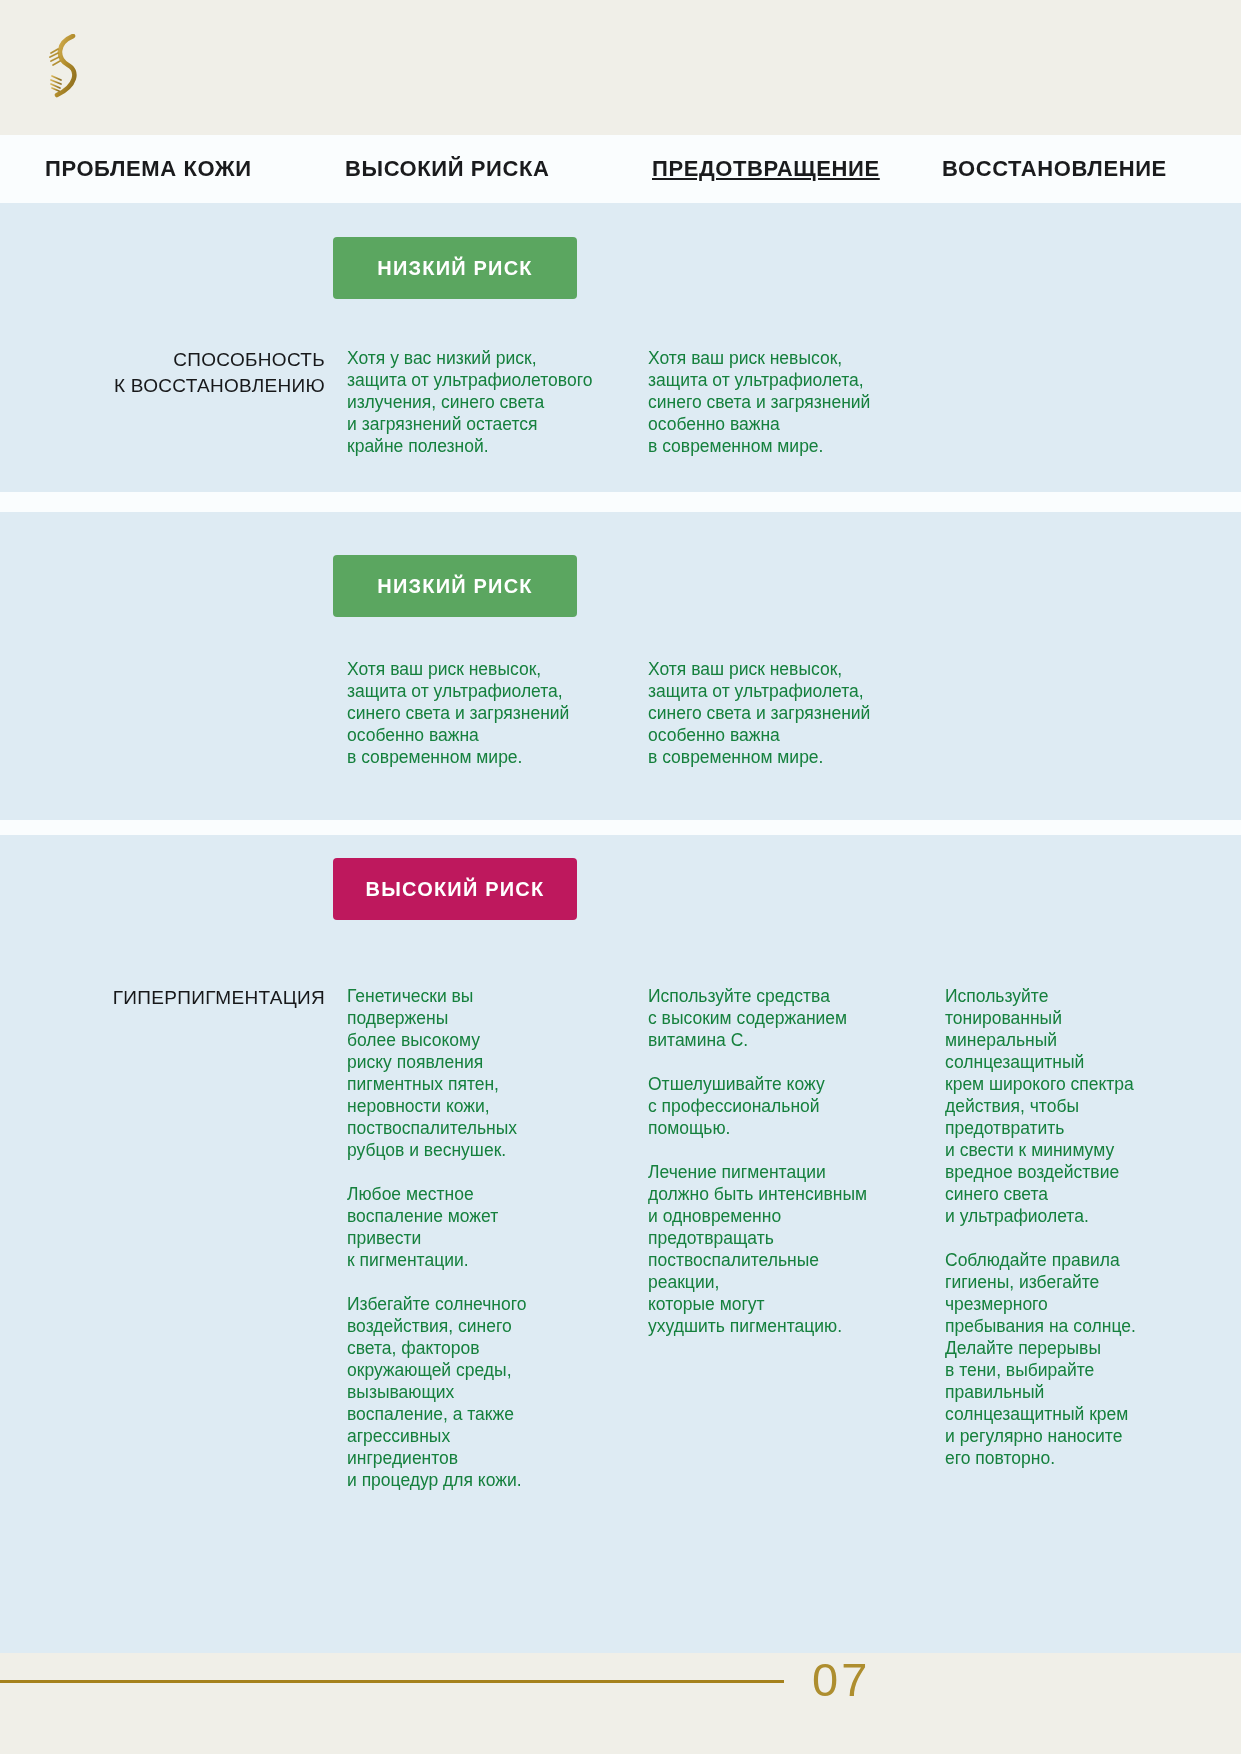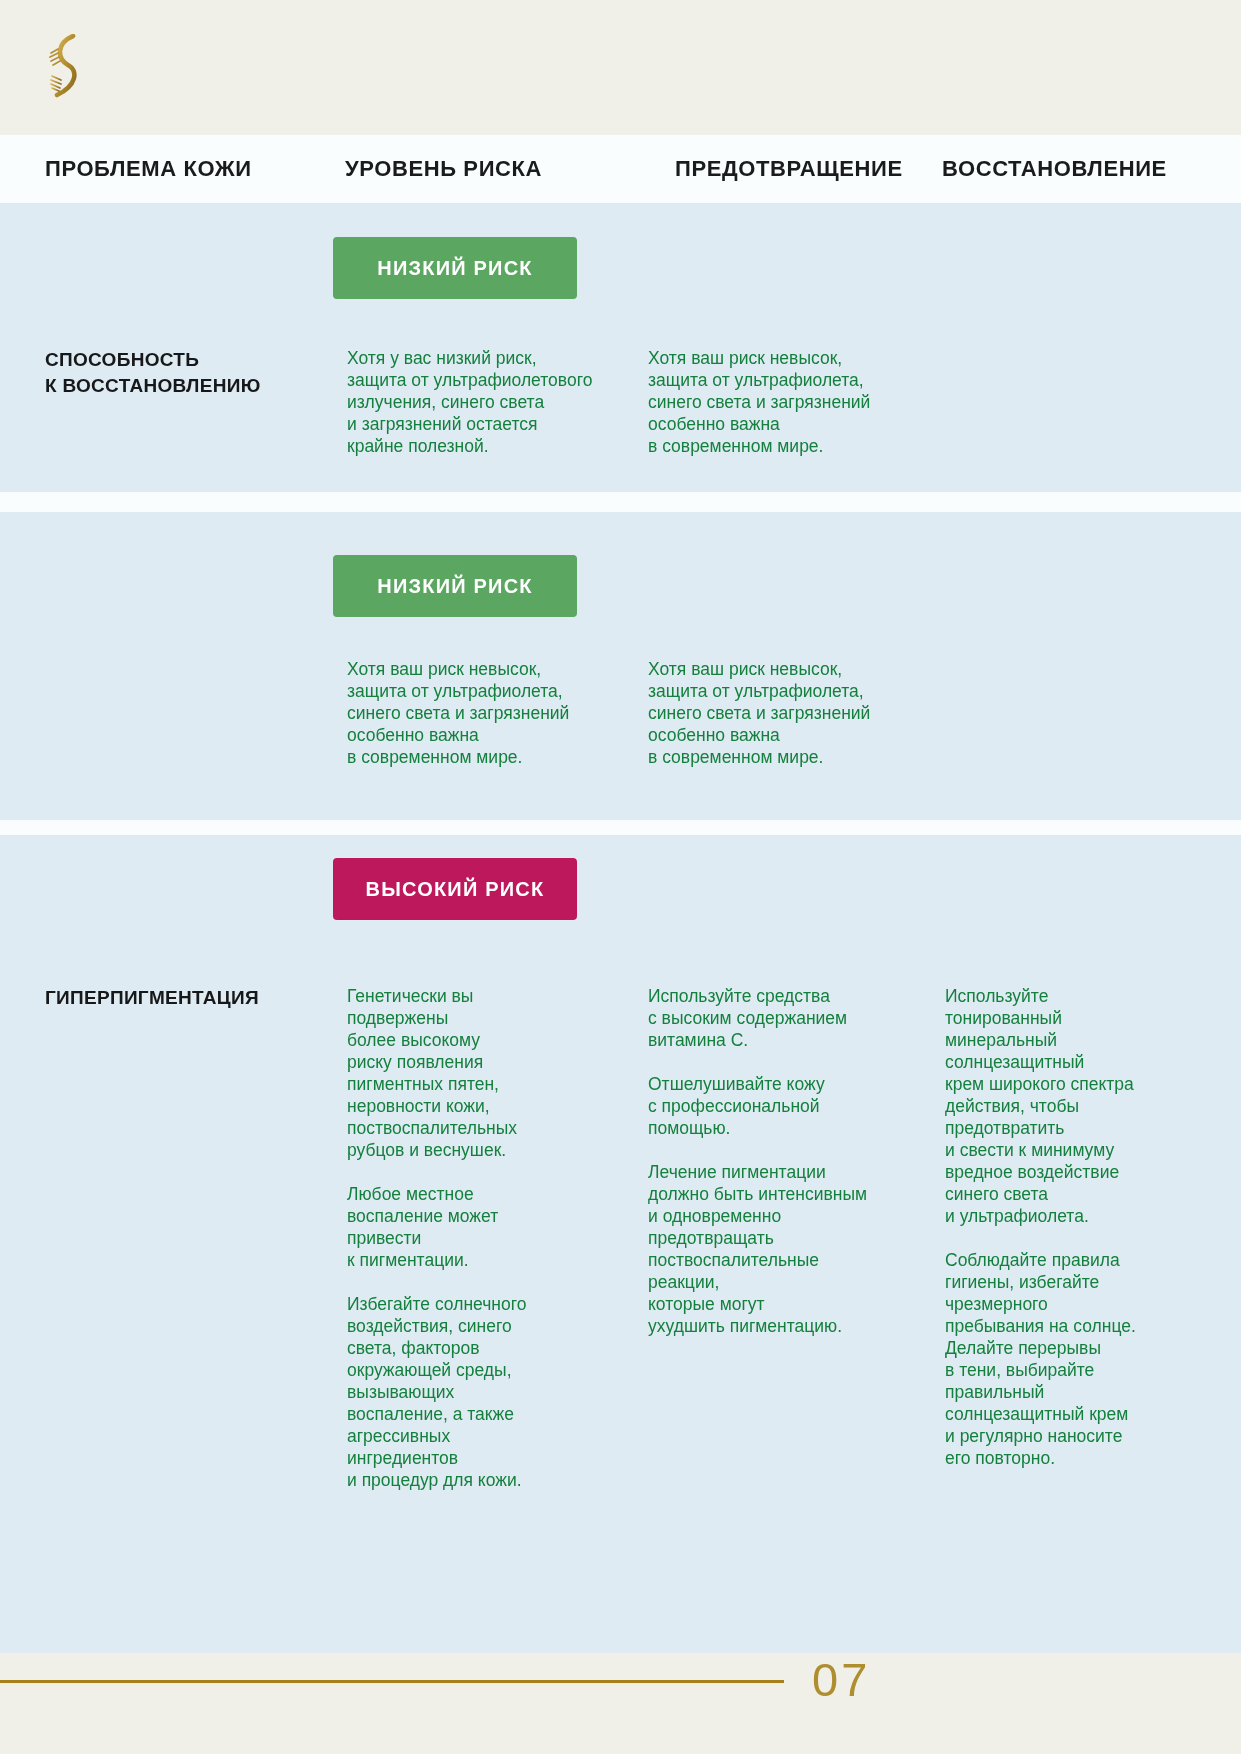--- a/index.html
+++ b/index.html
@@ -19,43 +19,43 @@
     width:1241px; height:1416px;
     background:#fafdfe;
   }
   .col-head {
     position:absolute; top:34px; transform:translateY(-50%);
     font-size:22px; font-weight:bold; letter-spacing:.6px;
     color:#1a1b1d; white-space:nowrap;
   }
   .col-head.c1 { left:45px; }
   .col-head.c2 { left:345px; }
-  .col-head.c3 { left:675px; }
+  .col-head.c3 { left:652px;text-decoration:underline; }
   .col-head.c4 { left:942px; }
   
   .card {
     position:absolute; left:0; width:1241px;
     background:#deebf3;
   }
   .card1 { top:68px;  height:289px; }
   .card2 { top:377px; height:308px; }
   .card3 { top:700px; height:818px; }
   .badge {
     position:absolute; left:333px; width:244px; height:62px;
     border-radius:4px;
     display:flex; align-items:center; justify-content:center;
     color:#ffffff; font-size:20px; font-weight:bold; letter-spacing:1.2px;
     white-space:nowrap;
   }
   .badge--low  { background:#5ba660; }
   .badge--high { background:#be185d; }
   .row-label {
     position:absolute; left:45px; width:280px;
-    font-size:19px; font-weight:bold; line-height:26px; letter-spacing:.3px;
-    color:#17181a; white-space:pre-line;
+    font-size:19px; font-weight:normal; line-height:26px; letter-spacing:.3px;
+    color:#17181a; white-space:pre-line;text-align:right;
   }
   .cell {
     position:absolute; width:292px;
     font-size:17.5px; line-height:22px;
     color:#15803d; white-space:pre-line;
   }
   .cell.col2 { left:347px; }
   .cell.col3 { left:648px; }
   .cell.col4 { left:945px; }
   
@@ -93,21 +93,21 @@
         <line x1="3" y1="46" x2="13" y2="50"></line>
         <line x1="3" y1="50" x2="12" y2="54"></line>
         <line x1="4" y1="54" x2="11" y2="57"></line>
       </g>
     </svg>
   </div>
 
   <div class="table-band">
 
     <div class="col-head c1">ПРОБЛЕМА КОЖИ</div>
-    <div class="col-head c2">УРОВЕНЬ РИСКА</div>
+    <div class="col-head c2">ВЫСОКИЙ РИСКА</div>
     <div class="col-head c3">ПРЕДОТВРАЩЕНИЕ</div>
     <div class="col-head c4">ВОССТАНОВЛЕНИЕ</div>
 
     <div class="card card1">
       <div class="badge badge--low" style="top:34px">
         <span>НИЗКИЙ РИСК</span>
       </div>
       <div class="row-label" style="top:144px">СПОСОБНОСТЬ
 К ВОССТАНОВЛЕНИЮ</div>
       <div class="cell col2" style="top:144px">Хотя у вас низкий риск,

